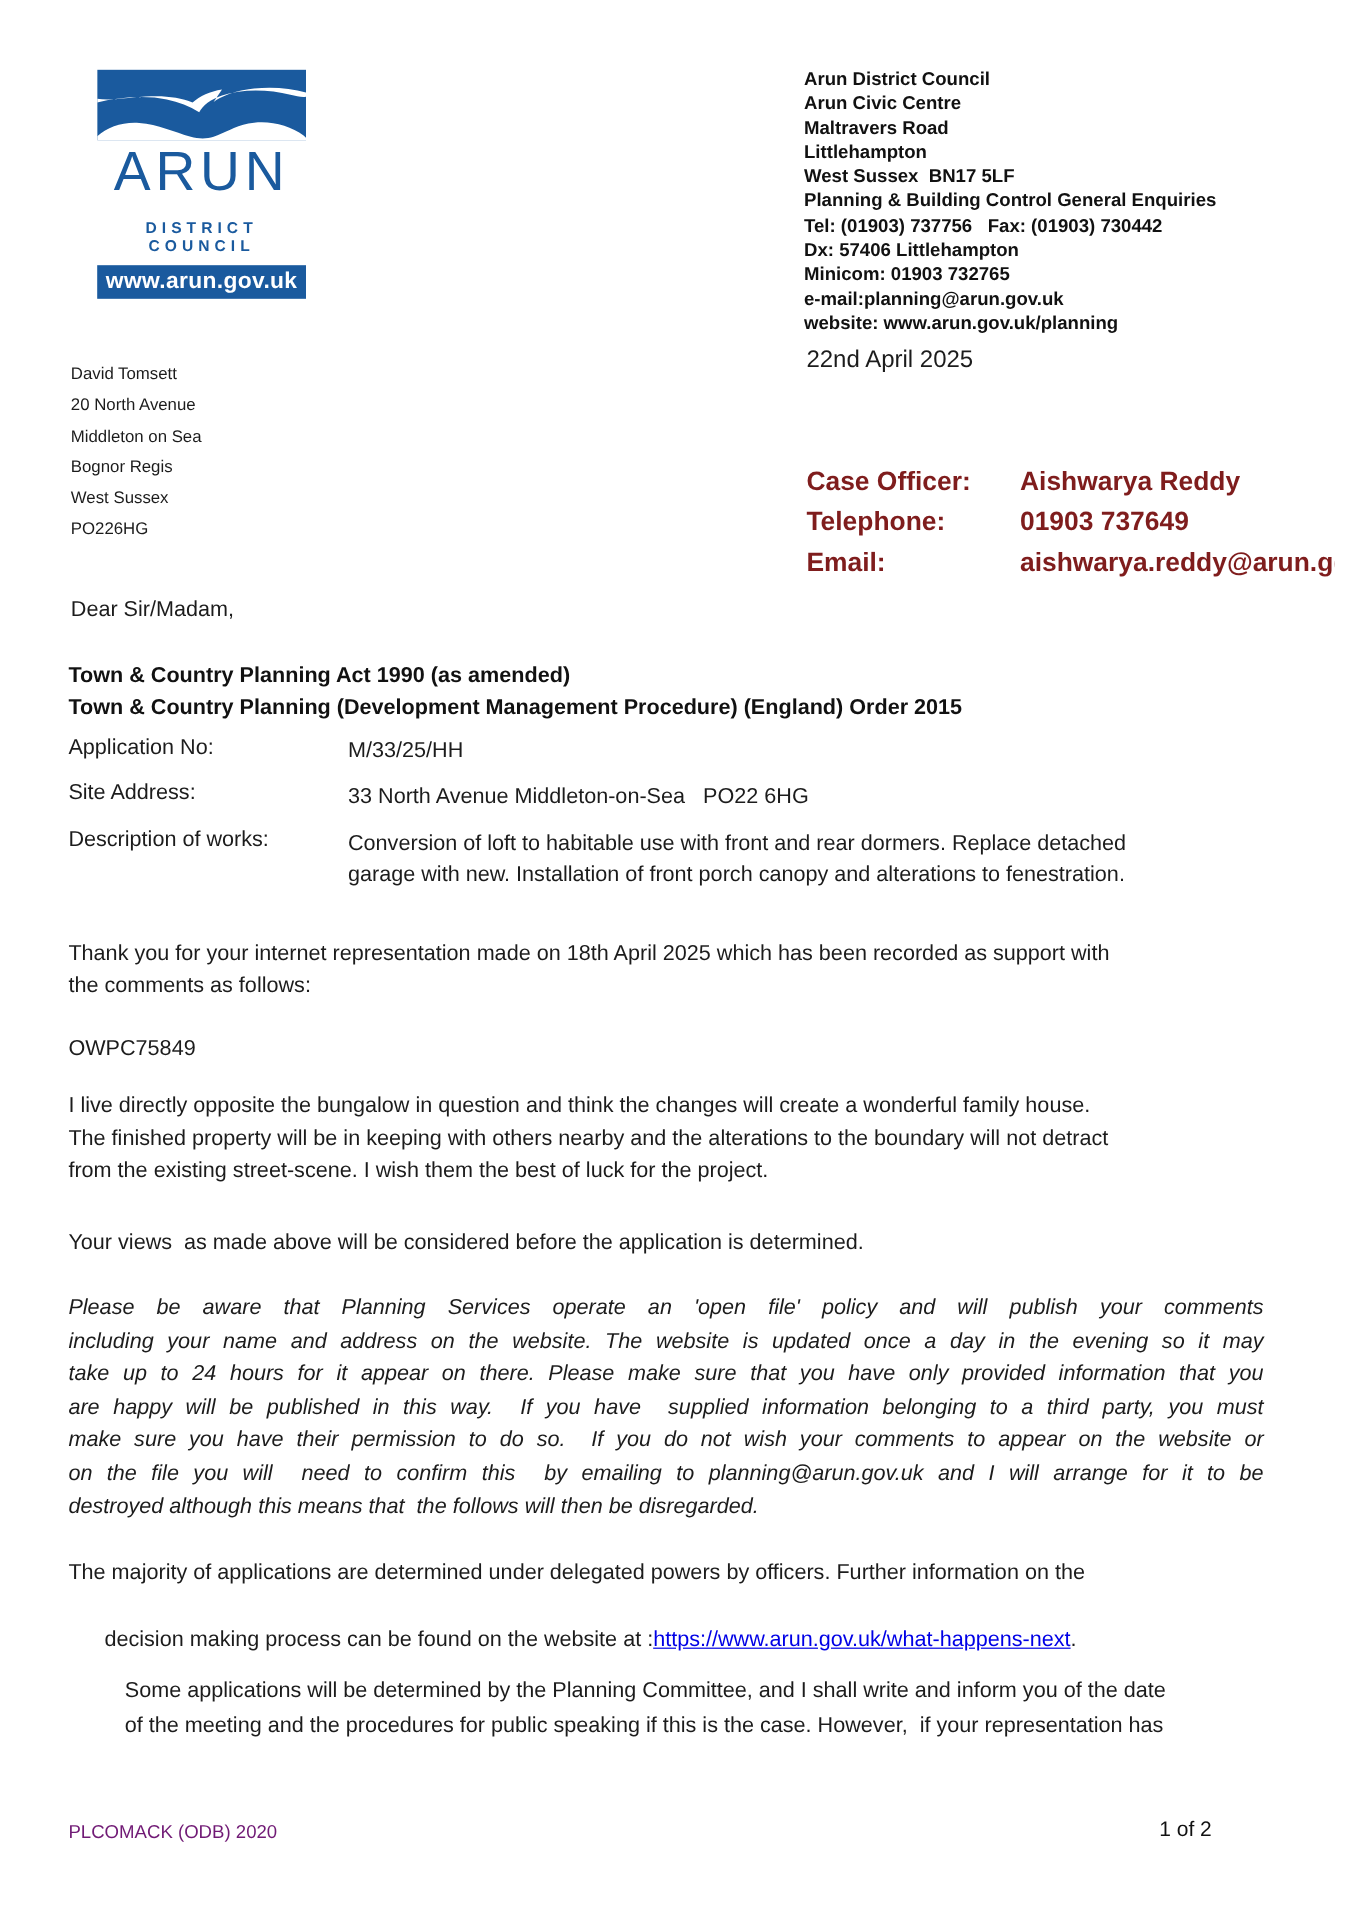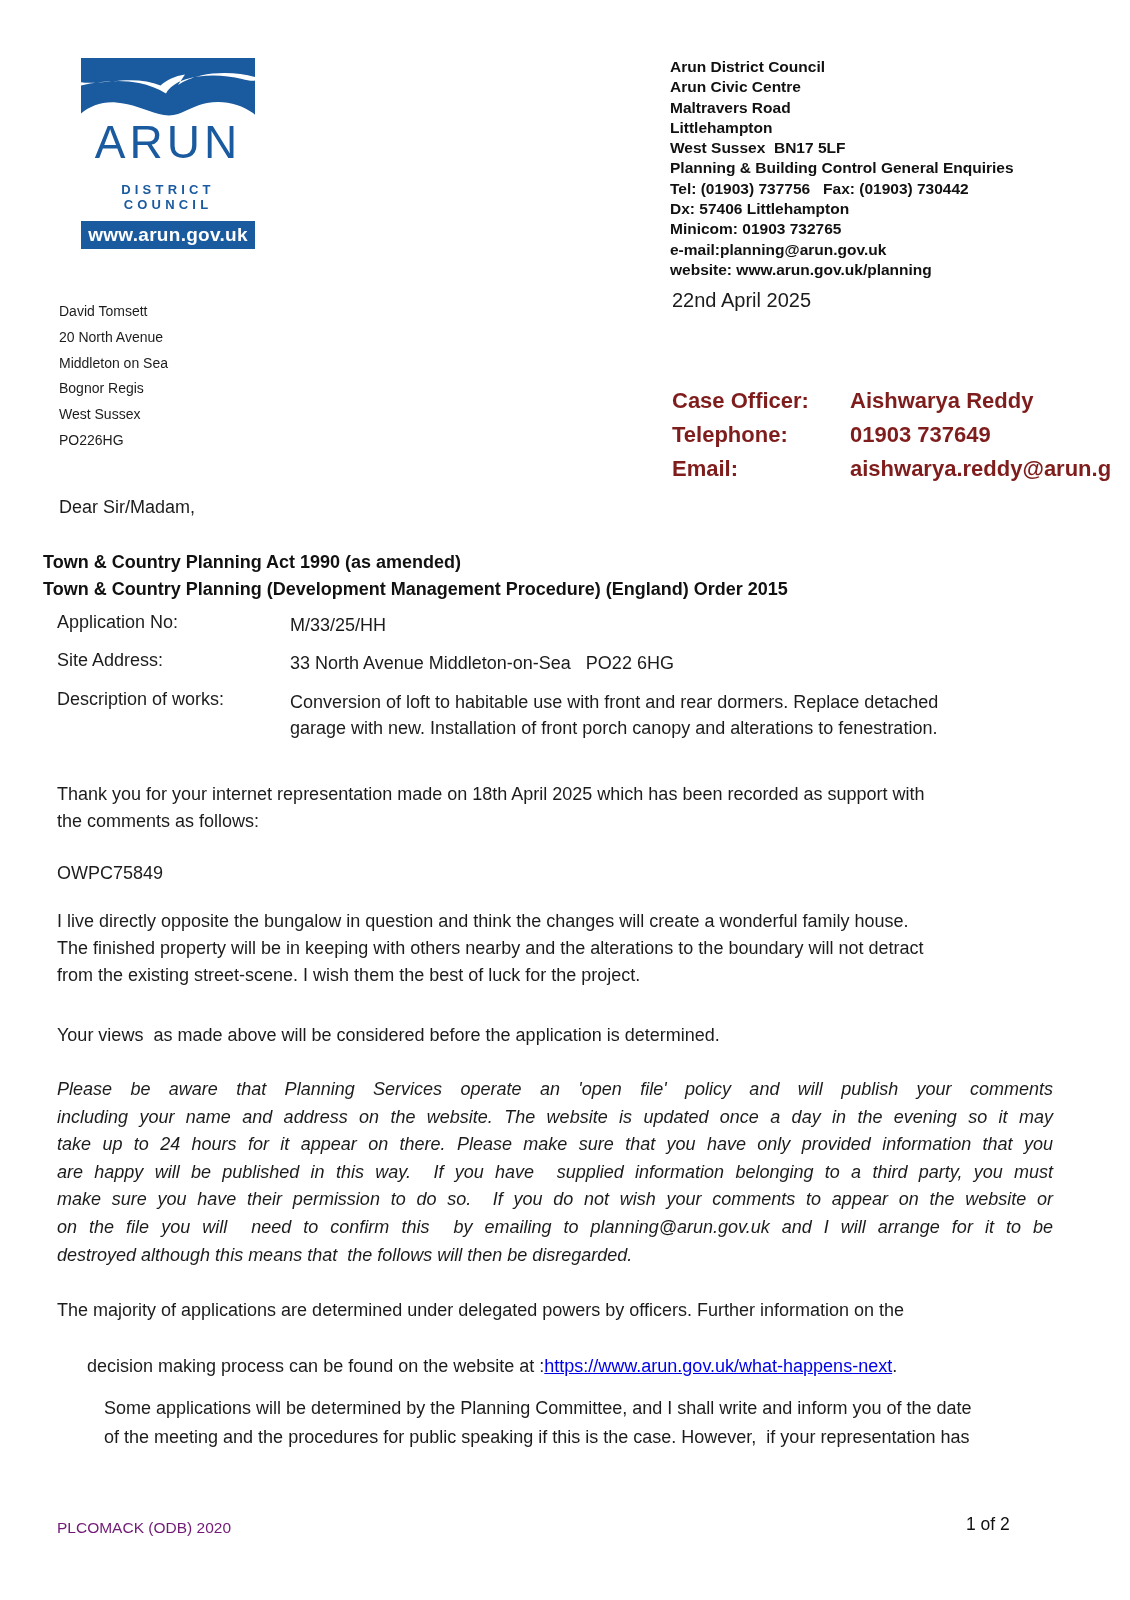--- a/index.html
+++ b/index.html
@@ -27,21 +27,21 @@
 
   
   .officer { position:absolute; left:672px; top:353px; font-size:22px; font-weight:700; color:#7f1d1d;margin-top:35px; }
   .officer-row { display:flex; height:34px; }
   .officer-label { width:178px; }
   .officer-value { white-space:nowrap; }
   .officer-row.clip .officer-value { max-width:262px; overflow:hidden; }
 
   
   .salutation { position:absolute; left:59px; top:497px; font-size:18px; }
-  .subject { position:absolute; left:43px; top:549px; font-size:18px; font-weight:700; line-height:26.5px; color:#111; }
+  .subject { position:absolute; left:57px; top:549px; font-size:18px; font-weight:700; line-height:26.5px; color:#111; }
 
   
   .app { position:absolute; left:57px; top:612px; width:996px; font-size:18px; }
   .app-row { position:absolute; left:0; display:flex; width:996px; }
   .app-row.r0 { top:0; }
   .app-row.r1 { top:38px; }
   .app-row.r2 { top:77px; }
   .app-label { width:233px; flex:0 0 233px; }
   .app-value { line-height:26px; }
 

